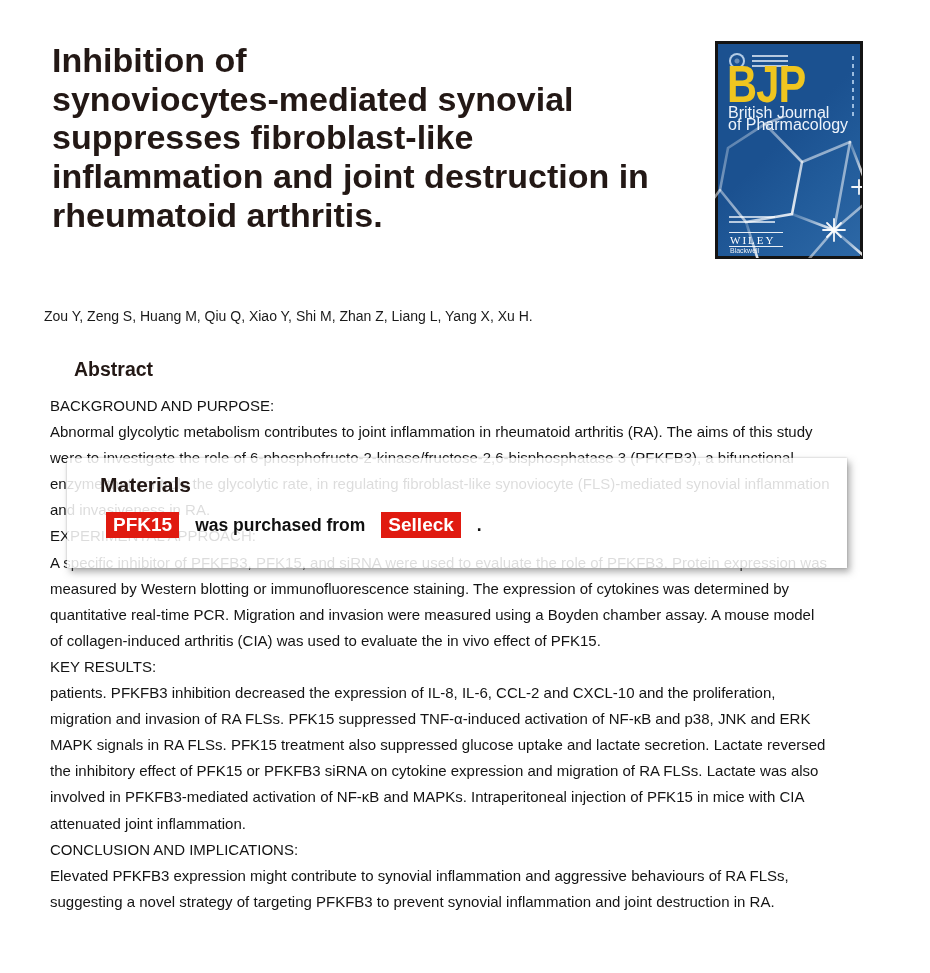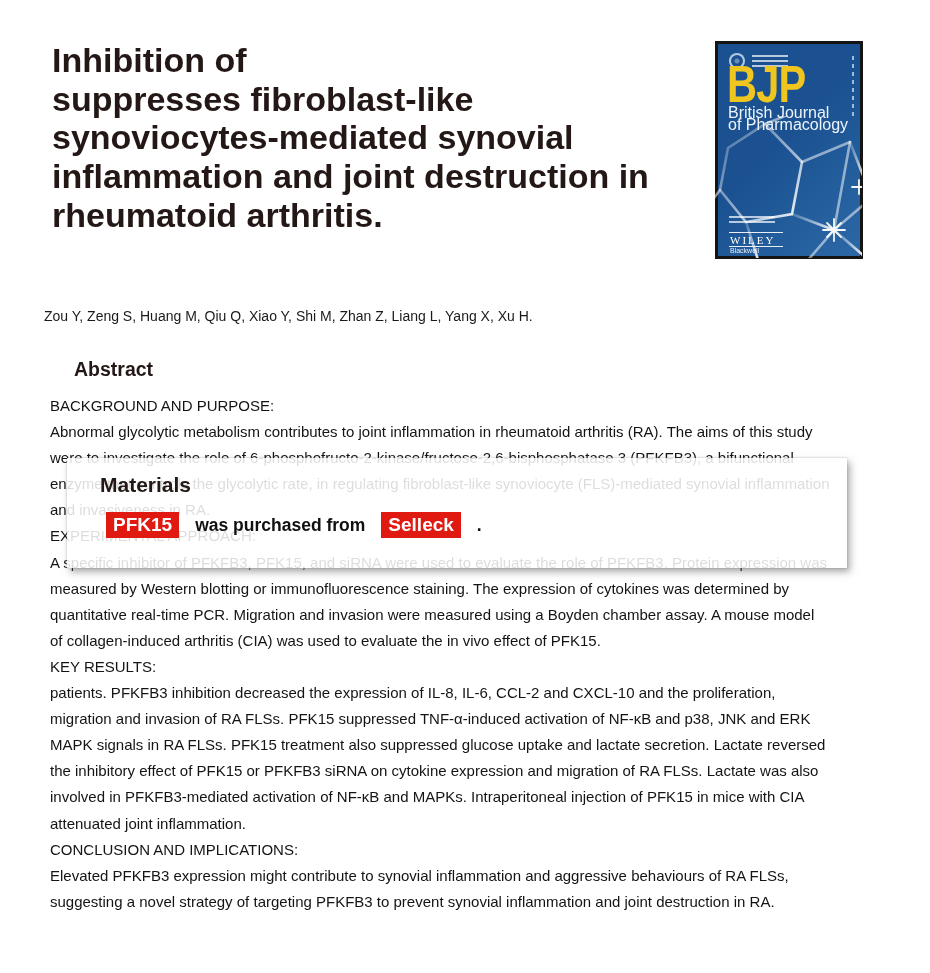--- a/index.html
+++ b/index.html
@@ -51,22 +51,22 @@
   .sentence-plain{display:inline-block;vertical-align:middle;font-weight:bold;
                   font-size:17.5px;color:#101010;margin:0 16px;}
 </style>
 </head>
 <body>
 
 <div id="page">
 
   <div class="title">
       <div class="title-line">Inhibition of</div>
+      <div class="title-line">synoviocytes-mediated synovial</div>
       <div class="title-line">suppresses fibroblast-like</div>
-      <div class="title-line">synoviocytes-mediated synovial</div>
       <div class="title-line">inflammation and joint destruction in</div>
       <div class="title-line">rheumatoid arthritis.</div>
     </div>
 
   <div class="cover">
     <div class="cover-logo"></div>
     <div class="microtext mt-top"></div>
     <div class="cover-masthead">BJP</div>
     <div class="cover-subtitle">
         <div class="cover-subtitle-line">British Journal</div>

